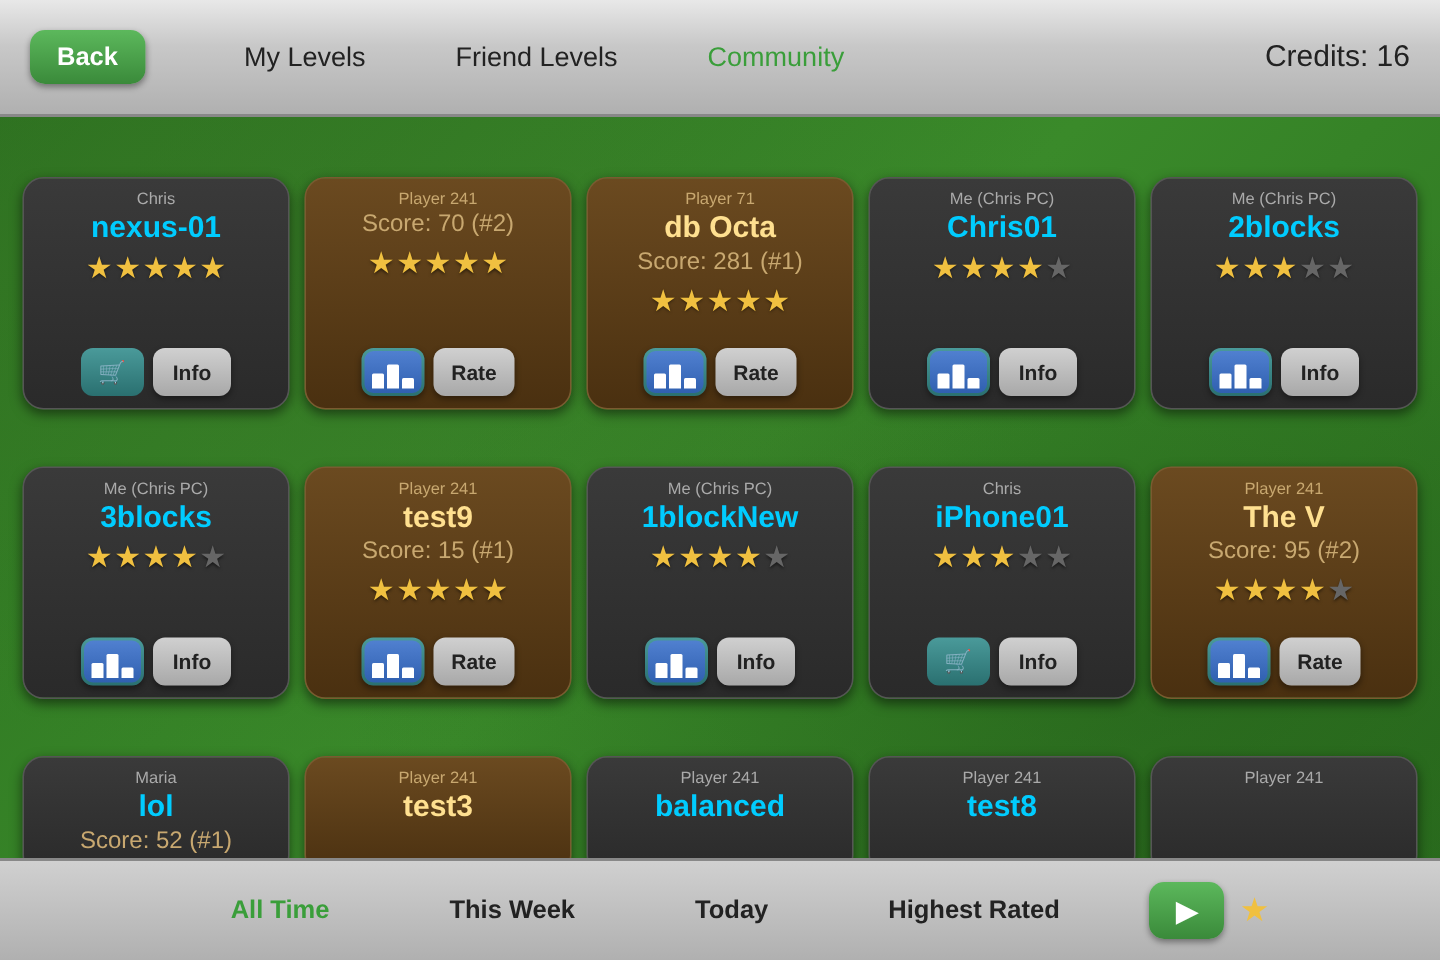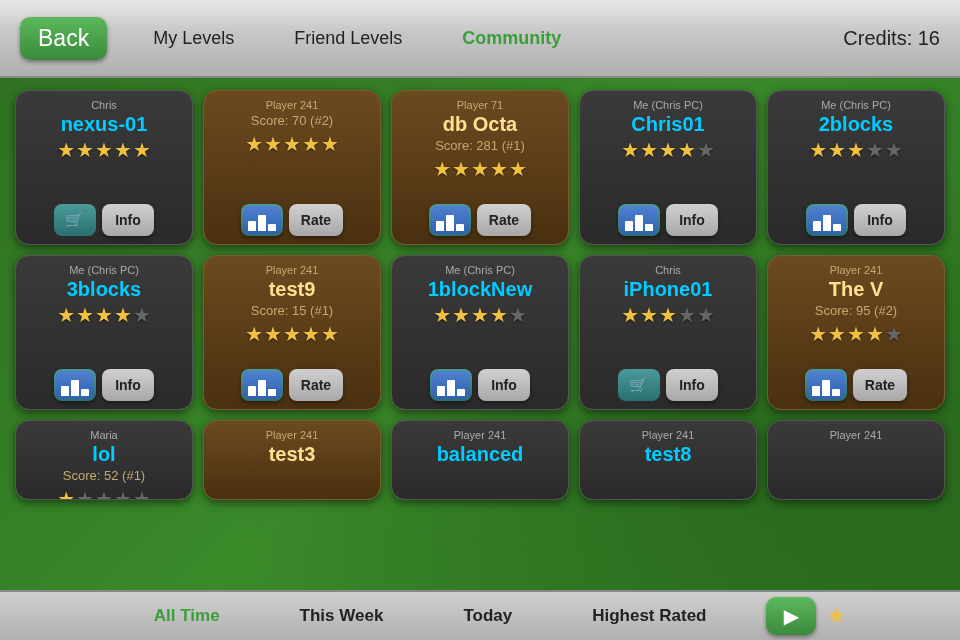--- a/index.html
+++ b/index.html
@@ -33,42 +33,42 @@
       display: flex;
       align-items: center;
       padding: 0 20px;
       gap: 0;
       border-bottom: 2px solid #888;
     }
 
     .back-btn {
       background: linear-gradient(to bottom, #5cb85c, #3a8a3a);
       color: white;
-      font-weight: normal;
-      font-size: 23px;
+      font-weight: bold;
+      font-size: 17px;
       border: none;
       border-radius: 10px;
       padding: 8px 18px;
       cursor: pointer;
-      margin-right: 16px;
+      margin-right: 36px;
       box-shadow: 0 2px 4px rgba(0,0,0,0.4);
     }
 
     .nav-item {
       color: #222;
       font-size: 18px;
       font-weight: 500;
       padding: 0 30px;
       cursor: pointer;
       text-decoration: none;
     }
 
     .nav-item.active {
       color: #3a9e3a;
-      font-weight: bold;
+      font-weight: normal;
     }
 
     .credits {
       margin-left: auto;
       font-size: 20px;
       font-weight: 500;
       color: #222;
     }
 
     
@@ -77,20 +77,21 @@
       z-index: 5;
       padding: 12px 15px 8px;
       display: flex;
       flex-direction: column;
       gap: 10px;
     }
 
     .cards-row {
       display: flex;
       gap: 10px;
+      margin-top: 28px;
     }
 
     
     .card {
       width: 180px;
       min-height: 155px;
       border-radius: 14px;
       padding: 8px 10px 8px;
       display: flex;
       flex-direction: column;
@@ -127,21 +128,21 @@
       text-align: center;
       margin-bottom: 3px;
       line-height: 1.1;
     }
 
     .card-brown .card-title {
       color: #ffe090;
     }
 
     .card-score {
-      font-size: 13px;
+      font-size: 16px;
       color: #c8a870;
       margin-bottom: 4px;
       text-align: center;
     }
 
     .stars {
       display: flex;
       gap: 1px;
       margin-bottom: 6px;
     }
@@ -223,21 +224,21 @@
       width: 8px;
       border-radius: 1px 1px 0 0;
     }
 
     
     .bottom-nav {
       position: absolute;
       bottom: 0;
       left: 0;
       right: 0;
-      height: 50px;
+      height: 68px;
       background: linear-gradient(to bottom, #d0d0d0, #b0b0b0);
       display: flex;
       align-items: center;
       justify-content: center;
       gap: 0;
       z-index: 20;
       border-top: 2px solid #888;
     }
 
     .bottom-nav-item {

